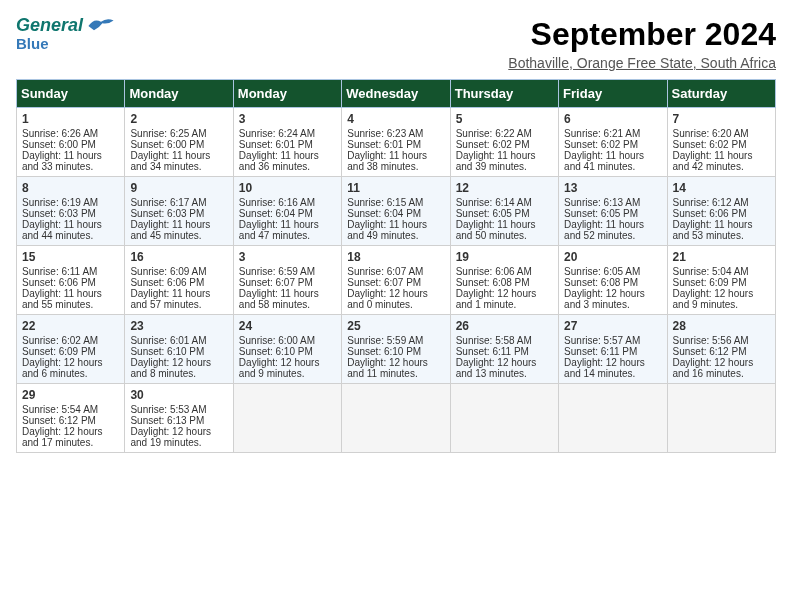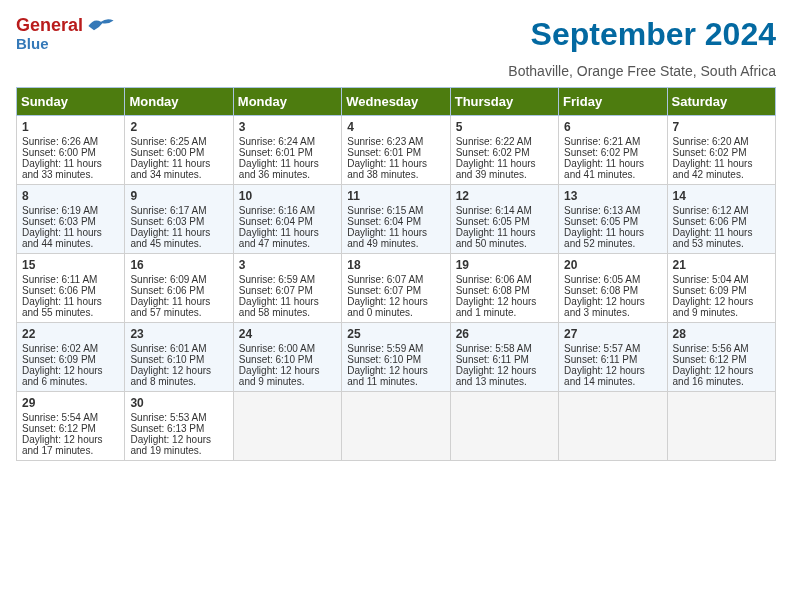--- a/index.html
+++ b/index.html
@@ -20,51 +20,52 @@
       display: flex;
       flex-direction: column;
       align-items: flex-start;
     }
     .logo-text {
       font-size: 18px;
       font-weight: bold;
       color: #333;
       line-height: 1.1;
     }
-    .logo-text span { color: #b91c1c; }
+    .logo-text span { color: #0f766e; font-style: italic; }
     .logo-bird {
       width: 28px;
       height: 20px;
       display: inline-block;
       margin-left: 4px;
     }
     .logo-row {
       display: flex;
       align-items: center;
     }
     .title-section {
       text-align: right;
     }
     .month-year {
       font-size: 32px;
       font-weight: bold;
-      color: #0369a1;
+      color: #000000;
     }
     .location {
       font-size: 14px;
       color: #555;
-      margin-top: 10px;
+      margin-top: 2px;
+      text-decoration: underline;
     }
     .calendar {
       width: 100%;
       border-collapse: collapse;
       margin-top: 8px;
     }
     .calendar th {
-      background: #4d7c0f;
+      background: #14532d;
       color: #fff;
       font-size: 13px;
       font-weight: bold;
       padding: 6px 4px;
       text-align: left;
       border: 1px solid #aac4e0;
     }
     .calendar td {
       vertical-align: top;
       padding: 4px 5px;

